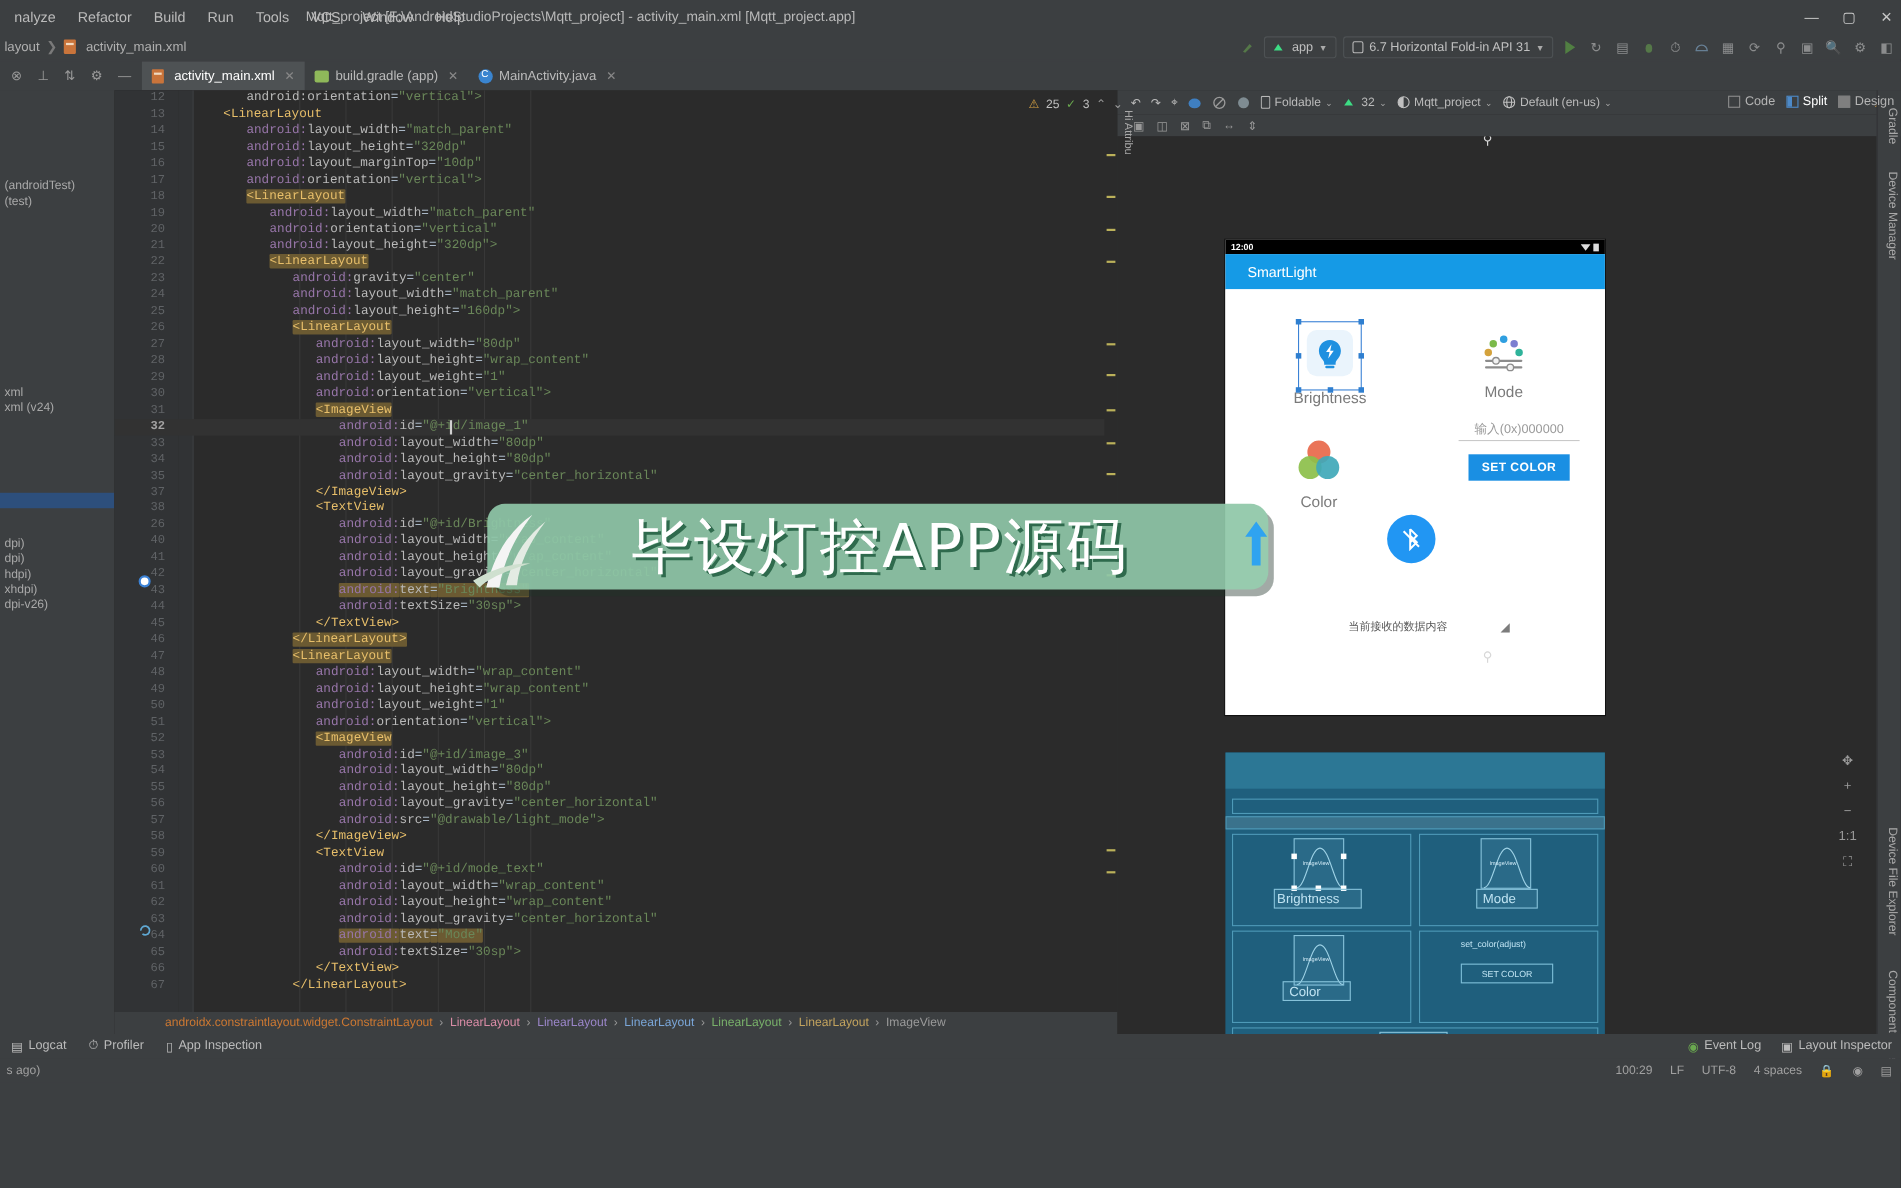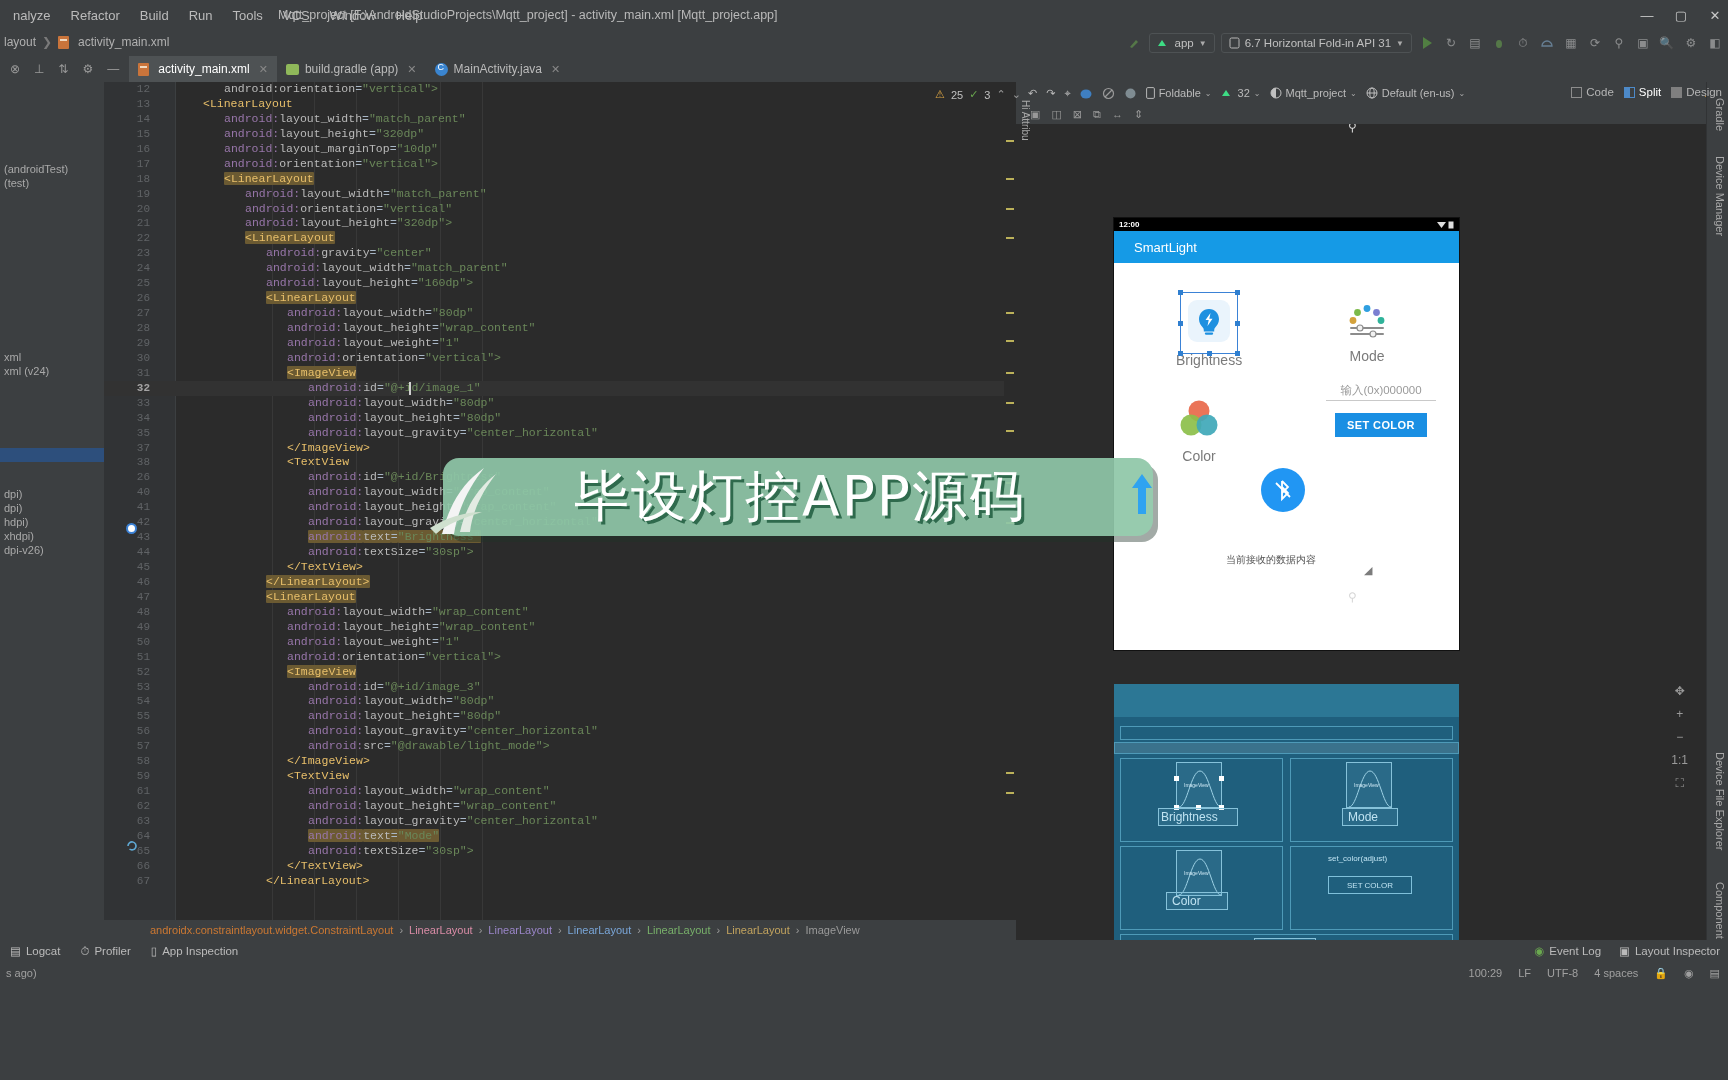--- a/index.html
+++ b/index.html
@@ -425,20 +425,21 @@
         <div class="ln"><span class="num">50</span><span class="txt" style="left: 183px;"><span class="attr">android:</span><span class="aname">layout_weight</span><span class="punct">=</span><span class="val">"1"</span></span></div>
         <div class="ln"><span class="num">51</span><span class="txt" style="left: 183px;"><span class="attr">android:</span><span class="aname">orientation</span><span class="punct">=</span><span class="val">"vertical"&gt;</span></span></div>
         <div class="ln"><span class="num">52</span><span class="txt" style="left: 183px;"><span class="tag hl">&lt;ImageView</span></span></div>
         <div class="ln"><span class="num">53</span><span class="txt" style="left: 204px;"><span class="attr">android:</span><span class="aname">id</span><span class="punct">=</span><span class="val">"@+id/image_3"</span></span></div>
         <div class="ln"><span class="num">54</span><span class="txt" style="left: 204px;"><span class="attr">android:</span><span class="aname">layout_width</span><span class="punct">=</span><span class="val">"80dp"</span></span></div>
         <div class="ln"><span class="num">55</span><span class="txt" style="left: 204px;"><span class="attr">android:</span><span class="aname">layout_height</span><span class="punct">=</span><span class="val">"80dp"</span></span></div>
         <div class="ln"><span class="num">56</span><span class="txt" style="left: 204px;"><span class="attr">android:</span><span class="aname">layout_gravity</span><span class="punct">=</span><span class="val">"center_horizontal"</span></span></div>
         <div class="ln"><span class="num">57</span><span class="txt" style="left: 204px;"><span class="attr">android:</span><span class="aname">src</span><span class="punct">=</span><span class="val">"@drawable/light_mode"&gt;</span></span></div>
         <div class="ln"><span class="num">58</span><span class="txt" style="left: 183px;"><span class="tag">&lt;/ImageView&gt;</span></span></div>
         <div class="ln"><span class="num">59</span><span class="txt" style="left: 183px;"><span class="tag">&lt;TextView</span></span></div>
+        <div class="ln"><span class="num">60</span><span class="txt" style="left: 204px;"><span class="attr">android:</span><span class="aname">id</span><span class="punct">=</span><span class="val">"@+id/mode_text"</span></span></div>
         <div class="ln"><span class="num">61</span><span class="txt" style="left: 204px;"><span class="attr">android:</span><span class="aname">layout_width</span><span class="punct">=</span><span class="val">"wrap_content"</span></span></div>
         <div class="ln"><span class="num">62</span><span class="txt" style="left: 204px;"><span class="attr">android:</span><span class="aname">layout_height</span><span class="punct">=</span><span class="val">"wrap_content"</span></span></div>
         <div class="ln"><span class="num">63</span><span class="txt" style="left: 204px;"><span class="attr">android:</span><span class="aname">layout_gravity</span><span class="punct">=</span><span class="val">"center_horizontal"</span></span></div>
         <div class="ln"><span class="num">64</span><span class="txt" style="left: 204px;"><span class="attr hl">android:</span><span class="aname hl">text</span><span class="punct hl">=</span><span class="val hl">"Mode"</span></span></div>
         <div class="ln"><span class="num">65</span><span class="txt" style="left: 204px;"><span class="attr">android:</span><span class="aname">textSize</span><span class="punct">=</span><span class="val">"30sp"&gt;</span></span></div>
         <div class="ln"><span class="num">66</span><span class="txt" style="left: 183px;"><span class="tag">&lt;/TextView&gt;</span></span></div>
         <div class="ln"><span class="num">67</span><span class="txt" style="left: 162px;"><span class="tag">&lt;/LinearLayout&gt;</span></span></div>
         <div class="caretline" style="top: 300px; left: 305px;"></div>
       </div>
 
@@ -626,21 +627,21 @@
 
           <div class="ph-btn" style="left:221px;top:150px;">SET COLOR</div>
 
           <div class="fab" style="left:147px;top:205px;">
             <svg width="24" height="24" viewBox="0 0 24 24">
               <path d="M11 3 L17 9 L11 15 L11 3 M11 9 L17 15 L11 21 L11 9" fill="none" stroke="#fff" stroke-width="1.8"></path>
               <line x1="5" y1="5" x2="19" y2="19" stroke="#fff" stroke-width="1.8"></line>
             </svg>
           </div>
 
-          <div class="ph-note" style="left:112px;top:290px;">当前接收的数据内容</div>
+          <div class="ph-note" style="left:112px;top:300px;">当前接收的数据内容</div>
         </div>
       </div>
 
       <div class="hint-pin" style="left:332px;top:466px;">⚲</div>
 
       <div class="blueprint">
         <div class="bp-appbar"></div>
 
         <div class="bp-row" style="left:6px;top:42px;width:333px;height:14px;"></div>
         <div class="bp-row" style="left:0px;top:58px;width:345px;height:12px;background:rgba(255,255,255,.12);"></div>

